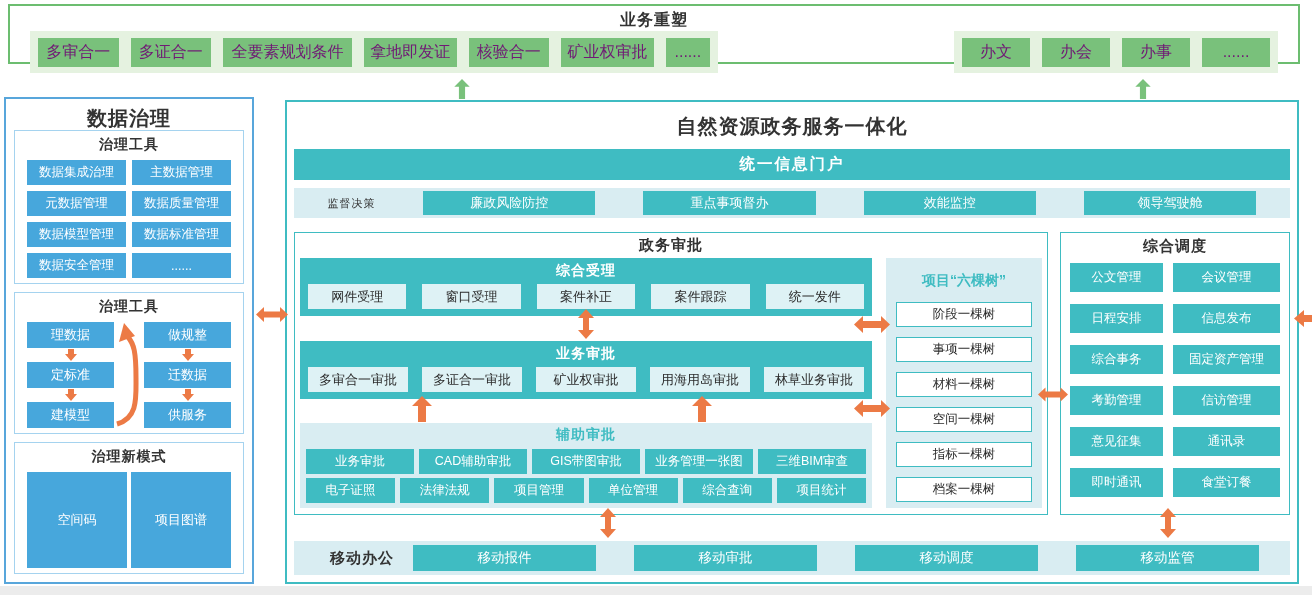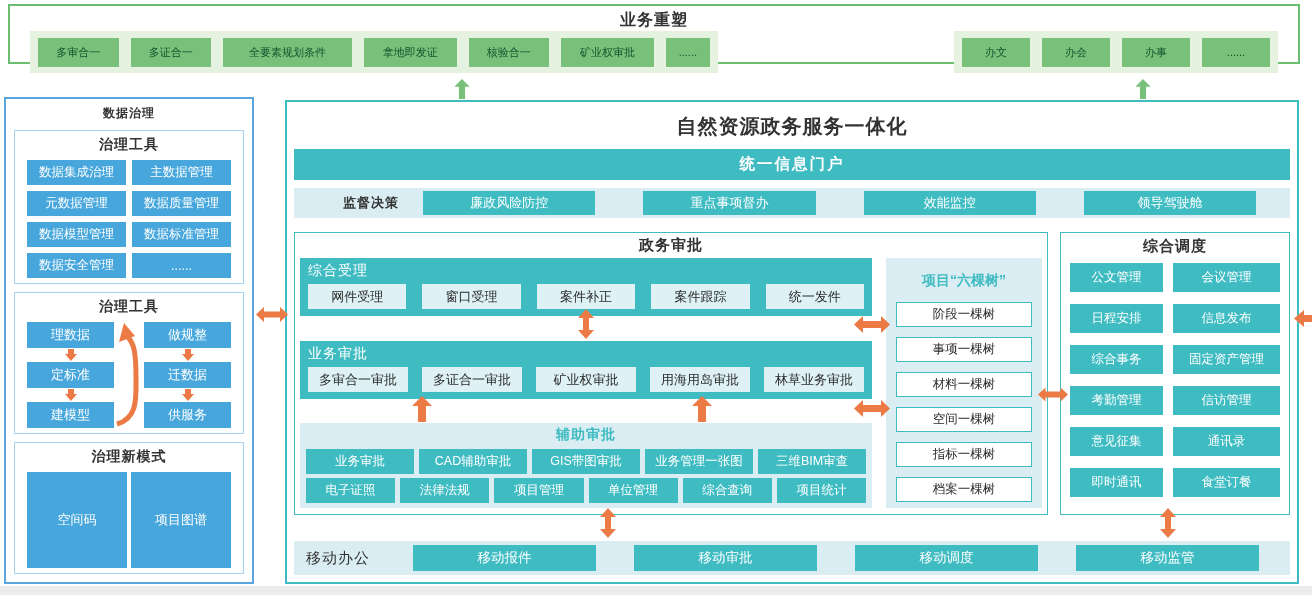--- a/index.html
+++ b/index.html
@@ -15,72 +15,72 @@
   }
   .center{display:flex;align-items:center;justify-content:center}
   .btn{display:flex;align-items:center;justify-content:center;white-space:nowrap}
 
   
   #top-box{position:absolute;left:8px;top:4px;width:1292px;height:60px;border:2px solid var(--green-border);background:#fff}
   .top-title{text-align:center;font-size:16px;font-weight:bold;margin-top:4px;height:21px;letter-spacing:1px}
   .strips{display:flex;justify-content:space-between;padding:0 20px}
   .strip{background:var(--green-bg);display:flex;align-items:center;gap:12px;padding:6px 8px;height:42px}
   .strip-a{width:688px}.strip-b{width:324px}
-  .gbtn{background:var(--green);color:#14532d;font-size:11px;height:29px;flex:1}
+  .gbtn{background:var(--green);color:#701a75;font-size:16px;height:29px;flex:1}
   .gbtn.wide{flex:1.6}.gbtn.mid{flex:1.15}.gbtn.dots{flex:0.55}
 
   
   #data-gov{position:absolute;left:4px;top:97px;width:250px;height:487px;border:2px solid var(--blue-border);background:#fff;padding:4px 8px}
-  .lp-title{text-align:center;font-size:12px;font-weight:bold;margin:2px 0 3px;height:22px;letter-spacing:1px}
+  .lp-title{text-align:center;font-size:20px;font-weight:bold;margin:2px 0 3px;height:22px;letter-spacing:1px}
   .lp-section{border:1px solid var(--blue-light-border);padding:5px 12px;margin-bottom:8px}
   .lp-sec-title{text-align:center;font-size:14px;font-weight:bold;height:20px;margin-bottom:4px;letter-spacing:1px}
   .lp-grid{display:grid;grid-template-columns:1fr 1fr;gap:6px}
   .bbtn{background:var(--blue);color:#fff;height:25px;font-size:12.5px}
   .flow{display:flex;gap:2px;margin-top:3px}
   .flow-col{flex:1;display:flex;flex-direction:column}
   .fbtn{background:var(--blue);color:#fff;height:26px;font-size:13px}
   .fdown{height:14px;display:flex;align-items:center;justify-content:center;color:var(--orange)}
   .flow-mid{width:26px;position:relative}
   .flow-mid svg{position:absolute;left:0;top:0}
   .big-grid{display:grid;grid-template-columns:1fr 1fr;gap:4px;margin-top:2px}
   .bigbtn{background:var(--blue);color:#fff;height:96px;font-size:13px}
 
   
   #main-panel{position:absolute;left:285px;top:100px;width:1014px;height:484px;border:2px solid var(--teal);background:#fff}
   .mp-title{text-align:center;font-size:20px;font-weight:bold;padding:11px 0 9px;letter-spacing:1px}
   .portal-bar{margin:0 7px;height:31px;background:var(--teal);color:#fff;font-size:15.5px;font-weight:bold;letter-spacing:2px}
   .sup-row{margin:8px 7px 0;height:30px;background:var(--light);display:flex;align-items:center;padding:0 10px}
-  .row-label{font-size:13px;font-weight:bold;width:95px;text-align:right;letter-spacing:1px}
+  .row-label{font-size:11px;font-weight:normal;width:95px;text-align:center;letter-spacing:1px}
   .sup-btn{flex:1;margin:0 24px;height:24px;background:var(--teal);color:#fff;font-size:13px}
   .content-row{margin:14px 7px 0;display:flex;gap:12px;height:283px}
 
   #approval-panel{flex:1;border:1px solid var(--teal);padding:3px 5px}
   .ap-title{text-align:center;font-size:15px;font-weight:bold;height:22px;letter-spacing:1px}
   .ap-flex{display:flex;gap:14px;height:250px}
   .ap-left{flex:1;display:flex;flex-direction:column}
   .teal-block{background:var(--teal);padding:4px 8px 7px}
-  .tb-title{color:#fff;text-align:left;font-size:14px;font-weight:normal;height:20px;letter-spacing:1px}
+  .tb-title{color:#fff;text-align:center;font-size:14px;font-weight:bold;height:20px;letter-spacing:1px}
   .tb-row{display:flex;gap:16px;margin-top:2px}
   .palebtn{flex:1;background:var(--pale);color:#2b2b2b;height:25px;font-size:13px}
   .gap1{height:26px}.gap2{height:24px}
   .assist-block{background:var(--light);padding:3px 6px 5px;flex:1}
   .as-title{color:var(--teal);text-align:center;font-size:14px;font-weight:bold;height:19px;letter-spacing:1px}
   .as-row{display:flex;gap:5px;margin-top:4px}
   .tealbtn{flex:1;background:var(--teal);color:#fff;height:25px;font-size:12.5px}
   .trees-box{width:156px;background:var(--light);padding:14px 10px}
   .tr-title{color:var(--teal);text-align:center;font-size:14px;font-weight:bold;height:20px}
   .tree-btn{background:#fff;border:1px solid var(--teal);height:25px;font-size:12.5px;color:#2b2b2b;margin-top:10px}
 
   #dispatch-panel{width:230px;border:1px solid var(--teal);padding:4px 9px}
   .dp-title{text-align:center;font-size:15px;font-weight:bold;height:24px;letter-spacing:1px}
   .dp-grid{display:grid;grid-template-columns:1fr 1.15fr;column-gap:10px;row-gap:12px;margin-top:2px}
   .dpbtn{background:var(--teal);color:#fff;height:29px;font-size:12.5px}
 
   .mobile-row{margin:26px 7px 0;height:34px;background:var(--light);display:flex;align-items:center;padding:0 12px}
-  .mob-label{font-size:15px;font-weight:normal;width:88px;text-align:left;letter-spacing:1px}
+  .mob-label{font-size:15px;font-weight:bold;width:88px;text-align:right;letter-spacing:1px}
   .mob-btn{flex:1;margin:0 19px;height:26px;background:var(--teal);color:#fff;font-size:13.5px}
 
   
   .arrow{position:absolute;z-index:6;color:var(--orange);line-height:0}
   .arrow.green{color:var(--green)}
   #bottom-strip{position:absolute;left:0;top:586px;width:1312px;height:9px;background:#ececec}
 </style>
 </head>
 <body>
 

